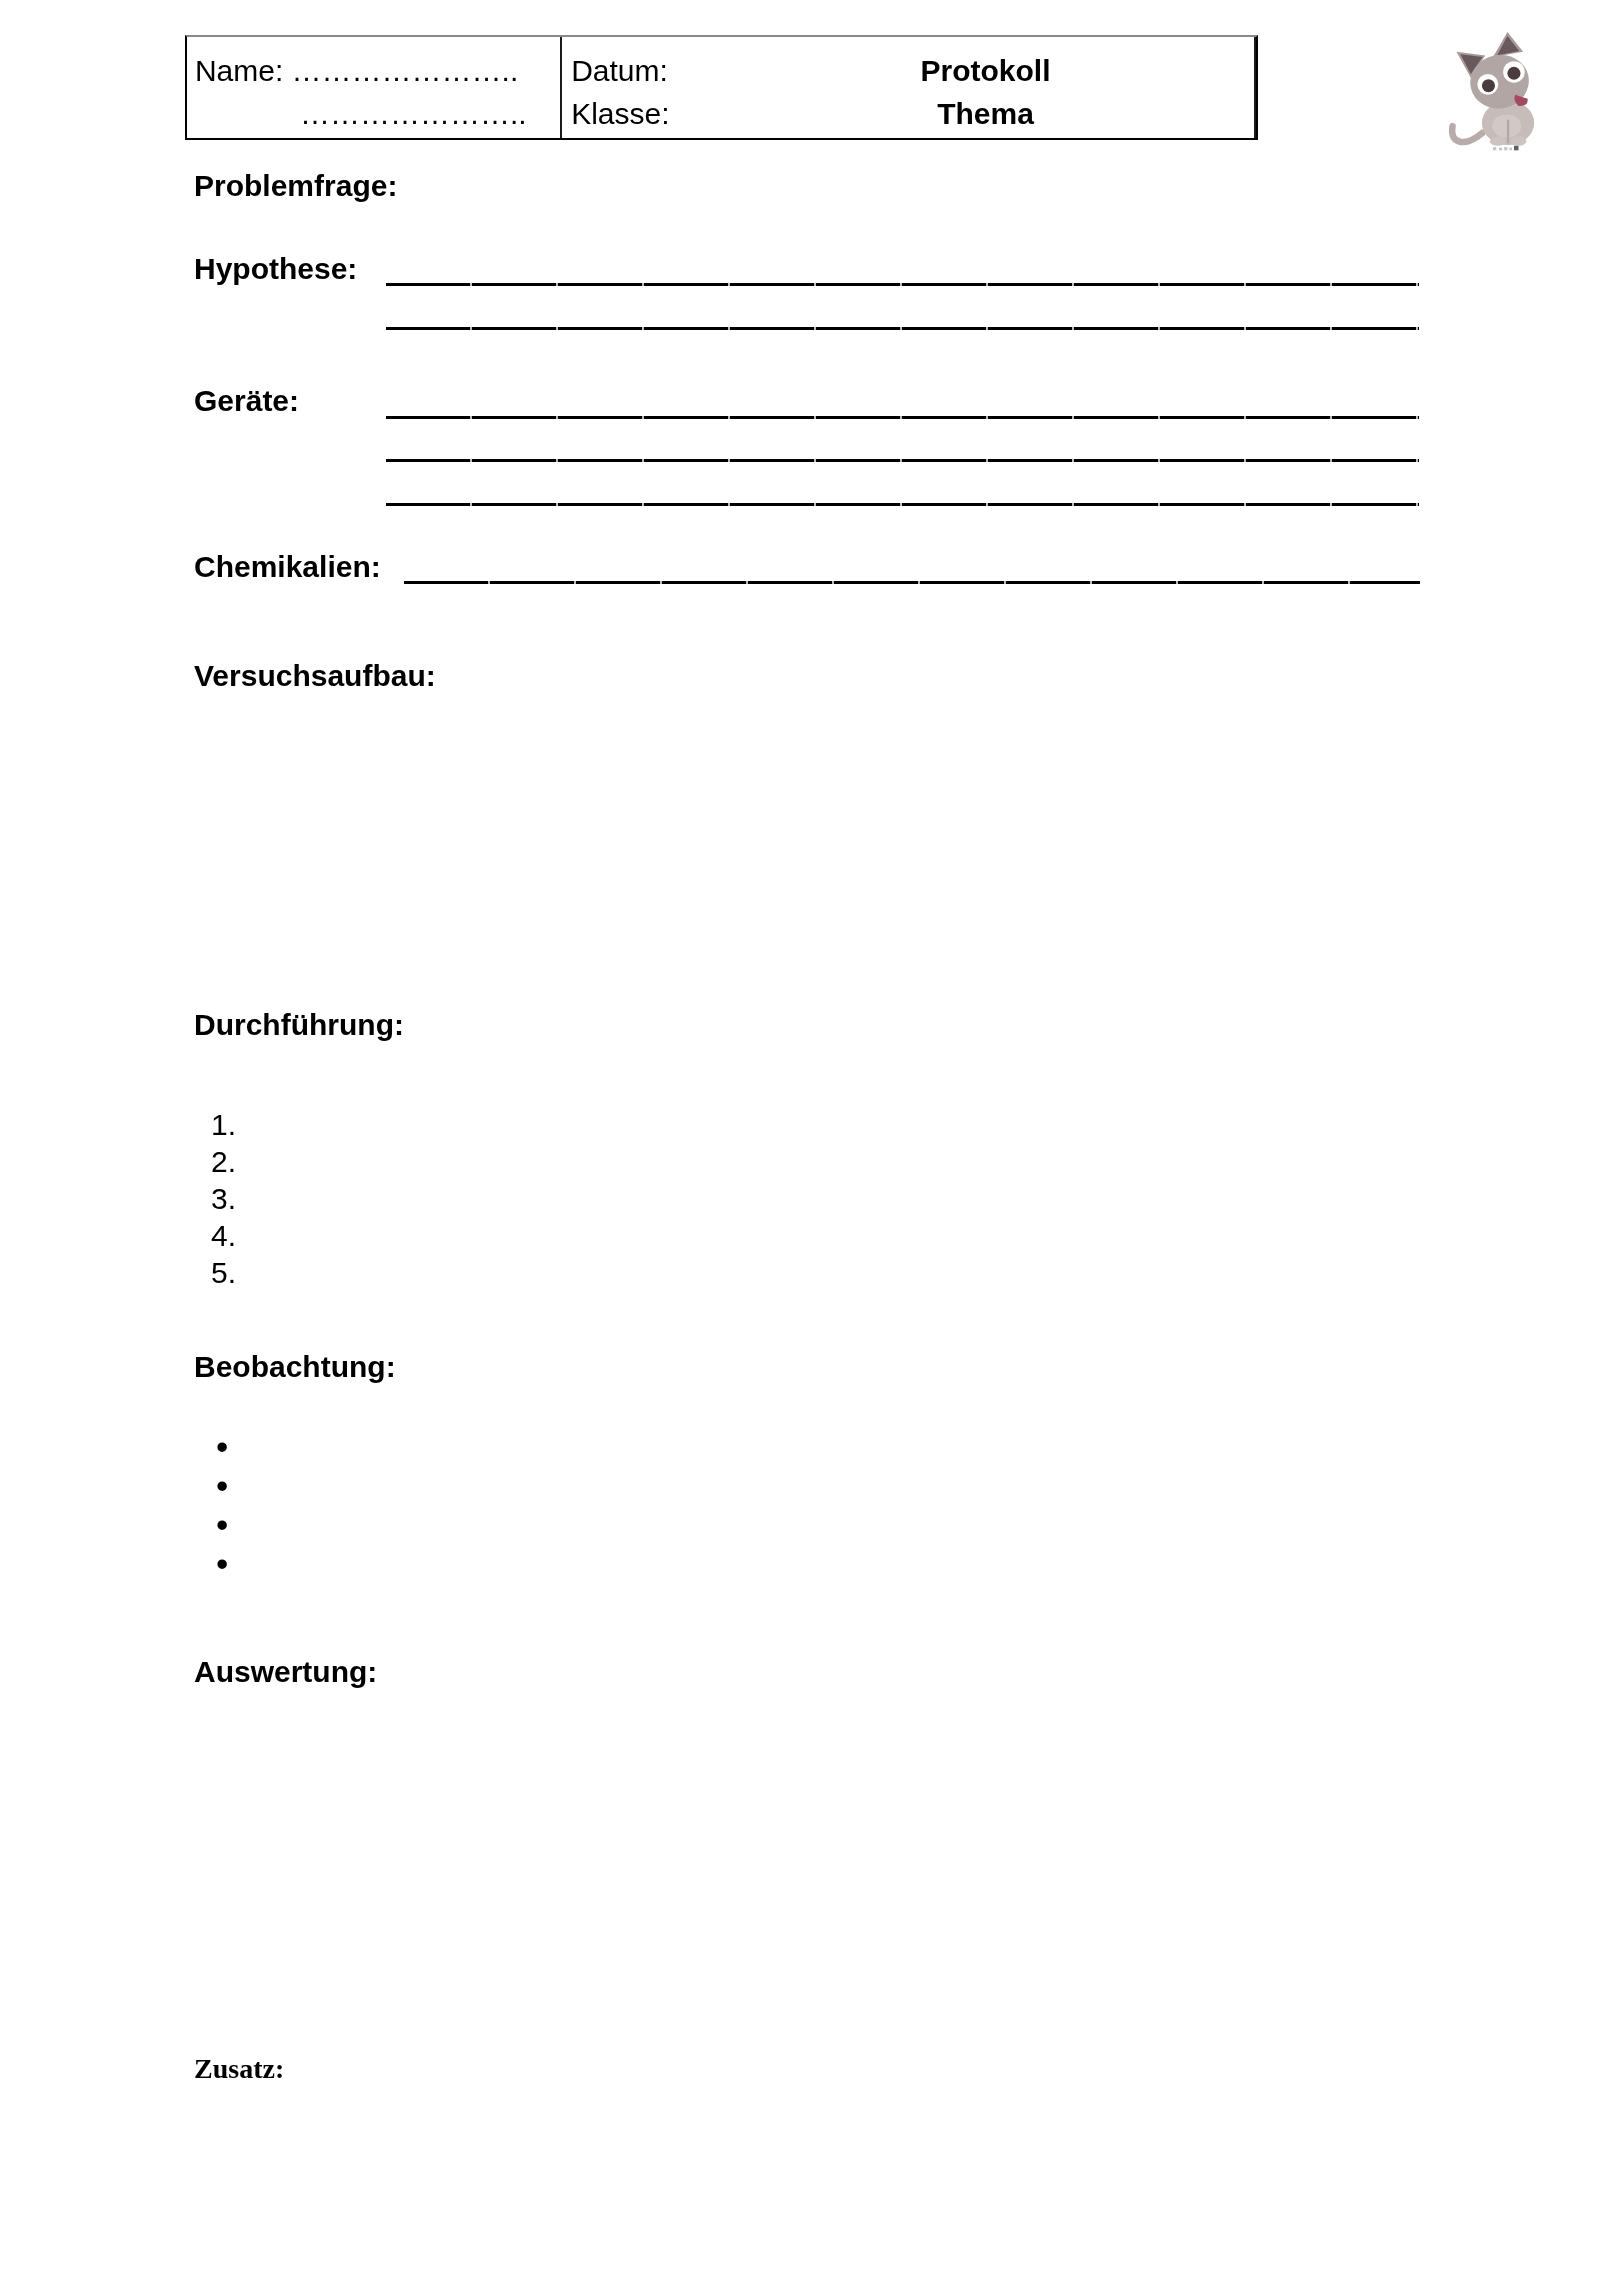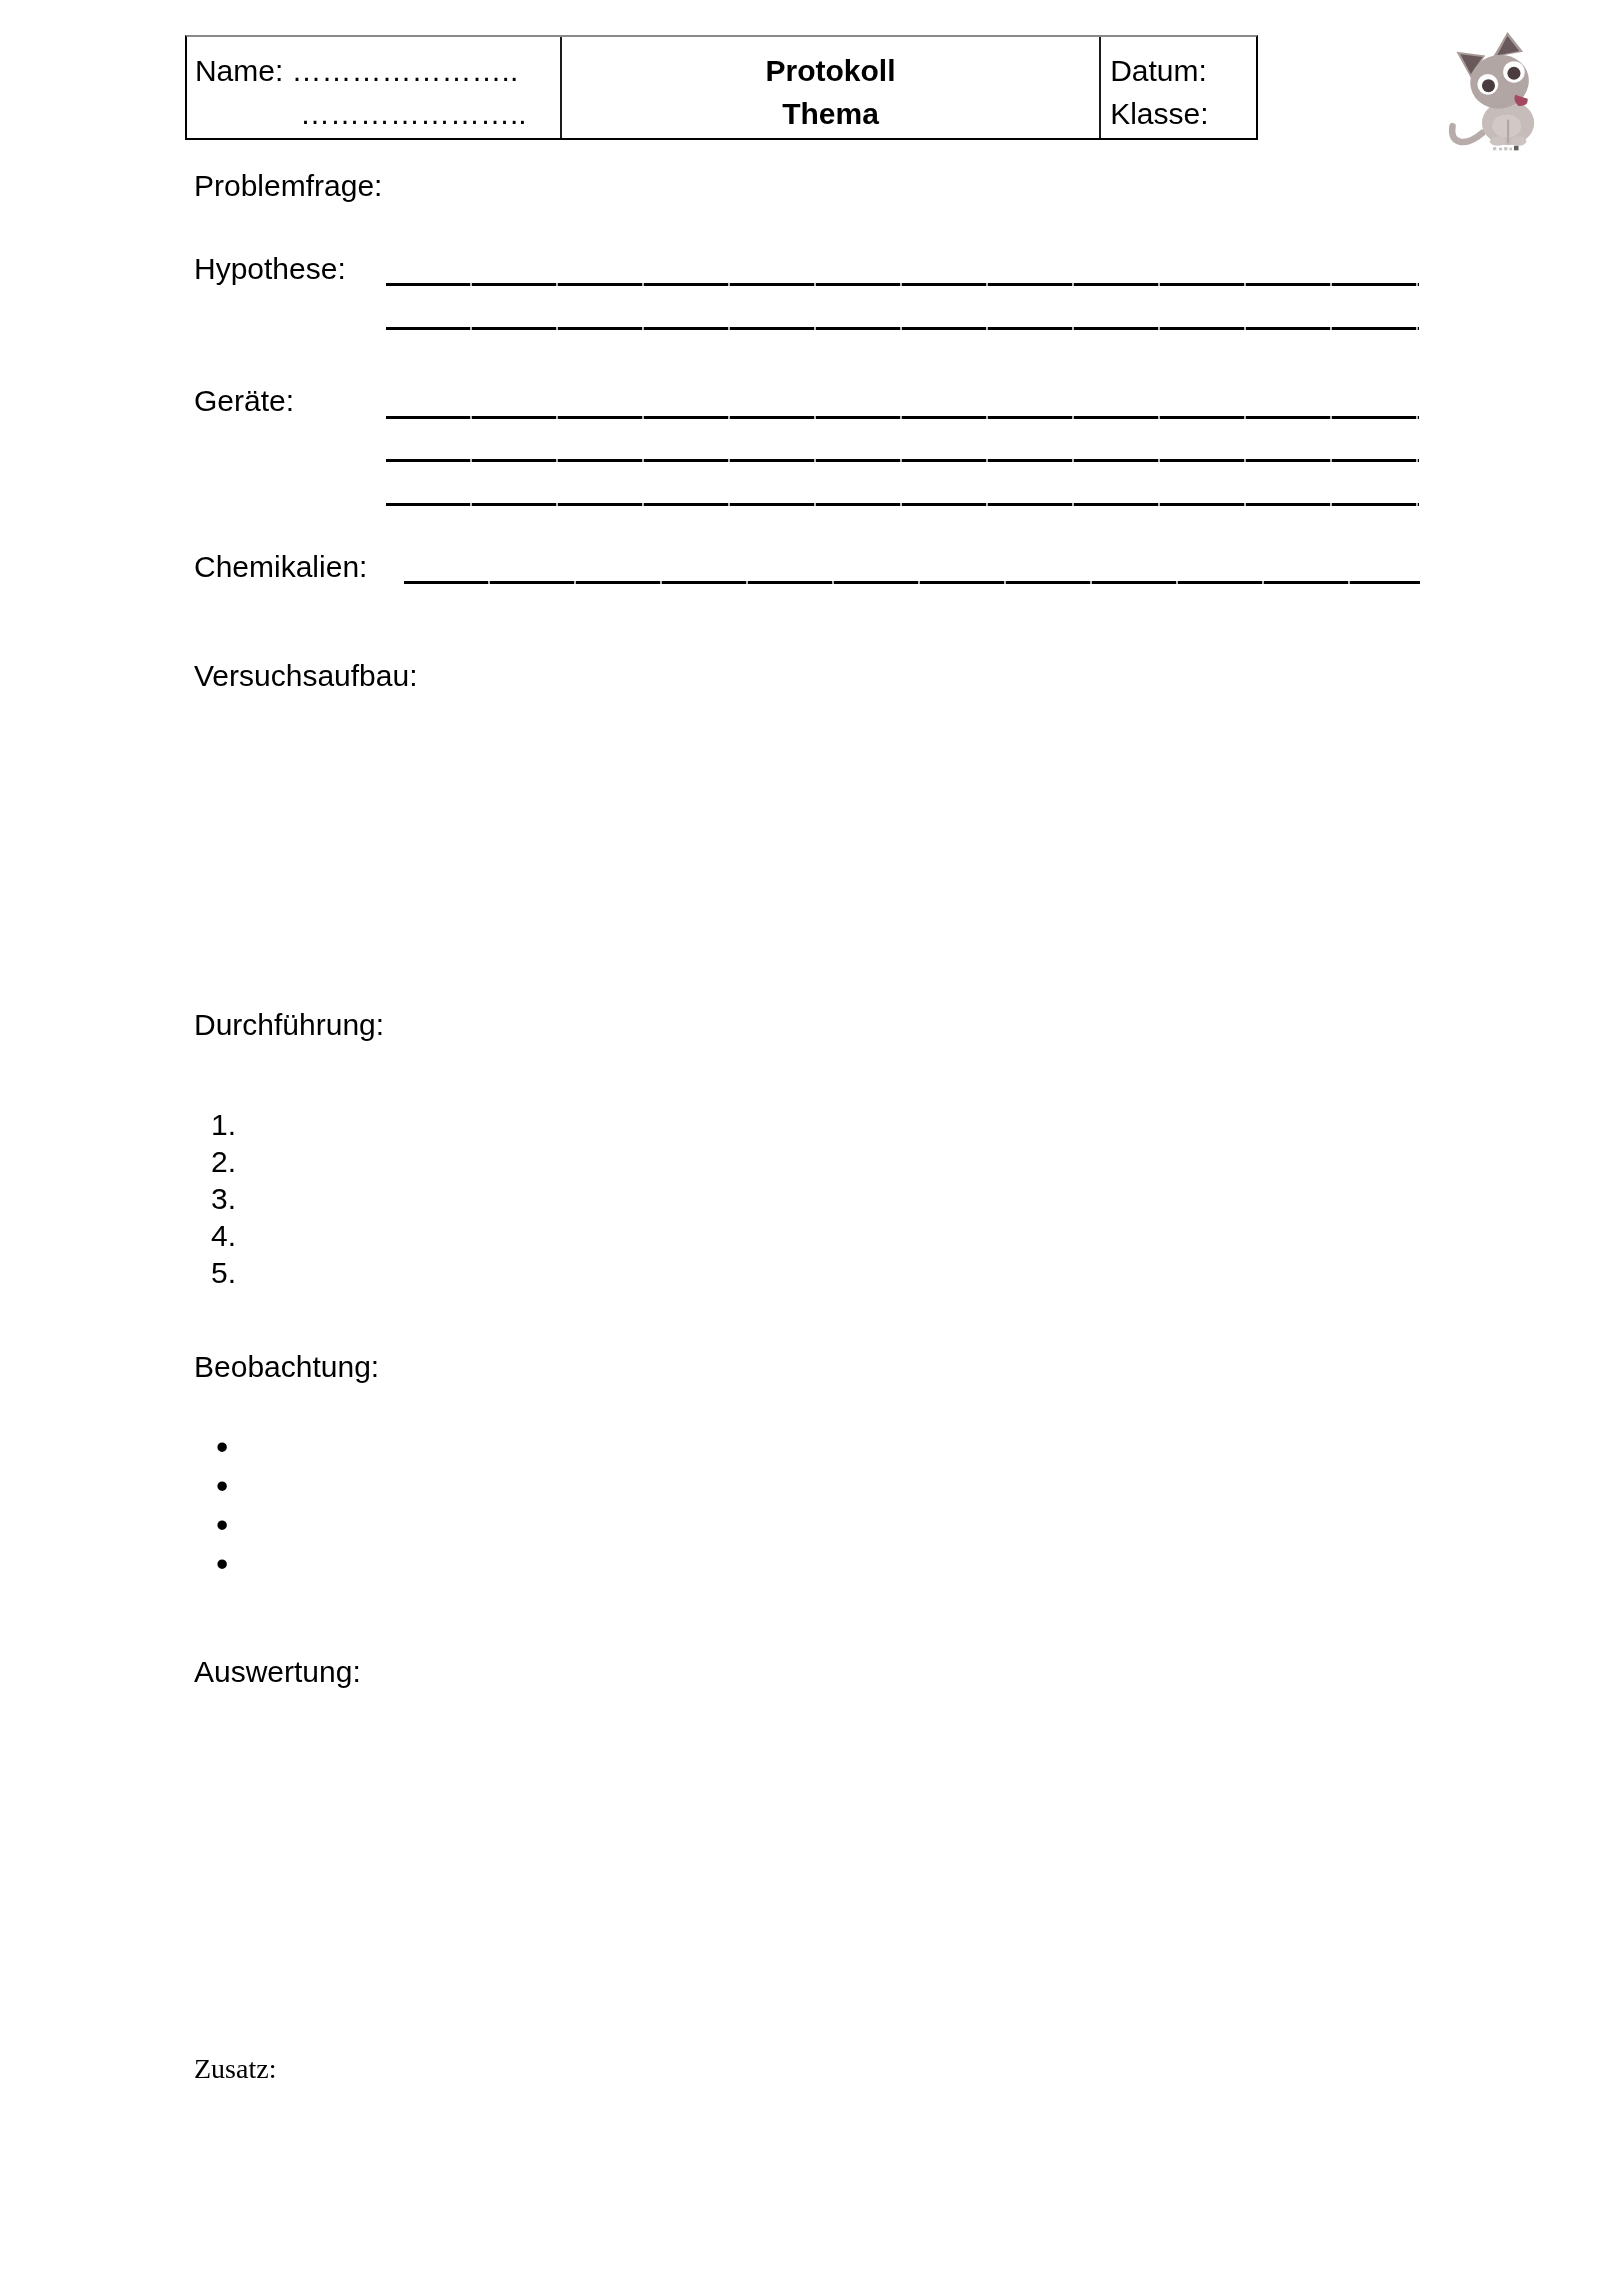--- a/index.html
+++ b/index.html
@@ -24,21 +24,21 @@
   .header-cell{box-sizing:border-box;padding-top:11.8px;}
   .cell-name{width:375px;border-right:2px solid #1a1a1a;padding-left:7.9px;}
   .cell-title{width:539px;border-right:2px solid #1a1a1a;text-align:center;}
   .cell-date{flex:1;padding-left:9.2px;}
   .hline{font-size:30px;line-height:43px;white-space:nowrap;}
   .hline.bold{font-weight:bold;}
   .dots-indent{padding-left:105px;}
   
   .label{
     position:absolute;left:194px;
-    font-size:30px;font-weight:normal;line-height:35px;white-space:nowrap;
+    font-size:30px;font-weight:bold;line-height:35px;white-space:nowrap;
   }
   .label-problemfrage{top:168px;}
   .label-hypothese{top:251px;}
   .label-geraete{top:383px;}
   .label-chemikalien{top:549px;}
   .label-versuchsaufbau{top:658px;}
   .label-durchfuehrung{top:987px;margin-top:20px;}
   .label-beobachtung{top:1349px;text-align:right;}
   .label-auswertung{top:1654px;}
   .label-zusatz{
@@ -70,27 +70,27 @@
 </head>
 <body>
 
 <div class="page">
 
   <div class="header-table">
     <div class="header-cell cell-name">
       <div class="hline">Name: …………………..</div>
       <div class="hline dots-indent">…………………..</div>
     </div>
+    <div class="header-cell cell-date">
+      <div class="hline">Datum:</div>
+      <div class="hline">Klasse:</div>
+    </div>
     <div class="header-cell cell-title">
       <div class="hline bold">Protokoll</div>
       <div class="hline bold">Thema</div>
-    </div>
-    <div class="header-cell cell-date">
-      <div class="hline">Datum:</div>
-      <div class="hline">Klasse:</div>
     </div>
   </div>
 
   <svg class="cat" viewBox="0 0 150 200" xmlns="http://www.w3.org/2000/svg" aria-hidden="true">
 
     <path d="M56 160 C 30 182, 5 178, 10 150" fill="none" stroke="#b7acaa" stroke-width="10" stroke-linecap="round"></path>
 
     <ellipse cx="95" cy="145" rx="40" ry="34" fill="#c6bcb9"></ellipse>
     <ellipse cx="93" cy="150" rx="22" ry="18" fill="#d2c9c6"></ellipse>
     <path d="M95 140 V176" stroke="#b0a5a2" stroke-width="3"></path>

